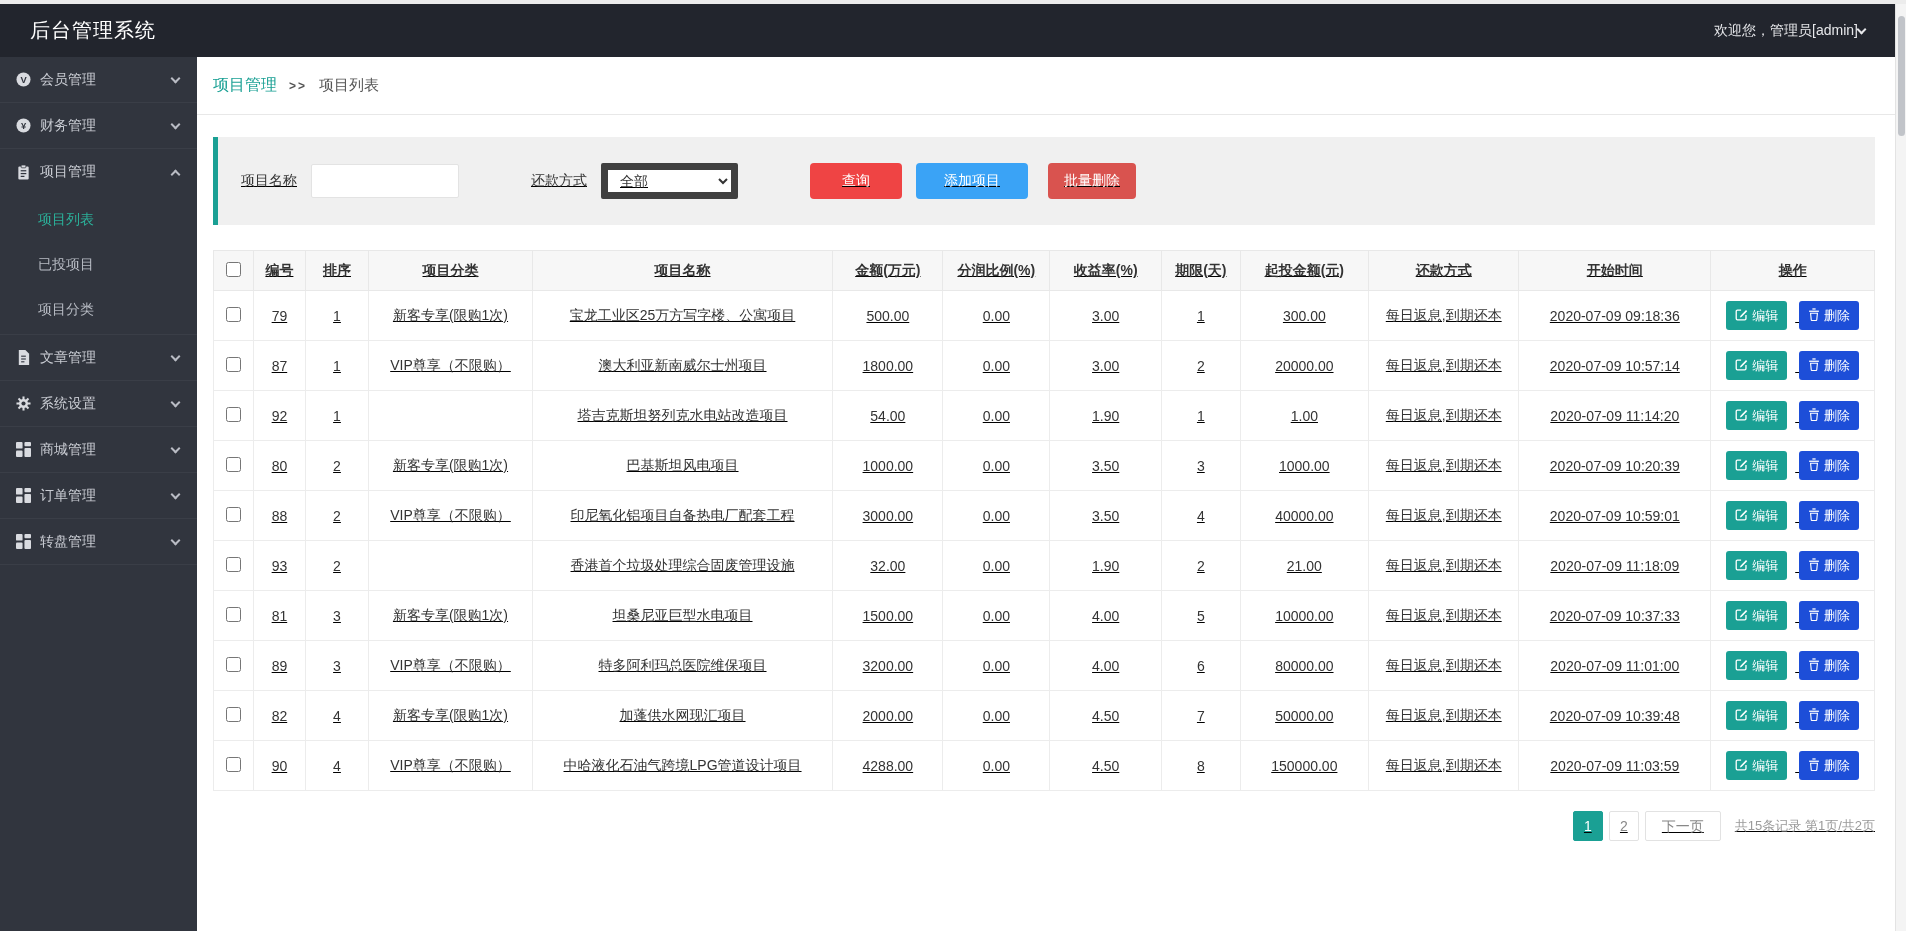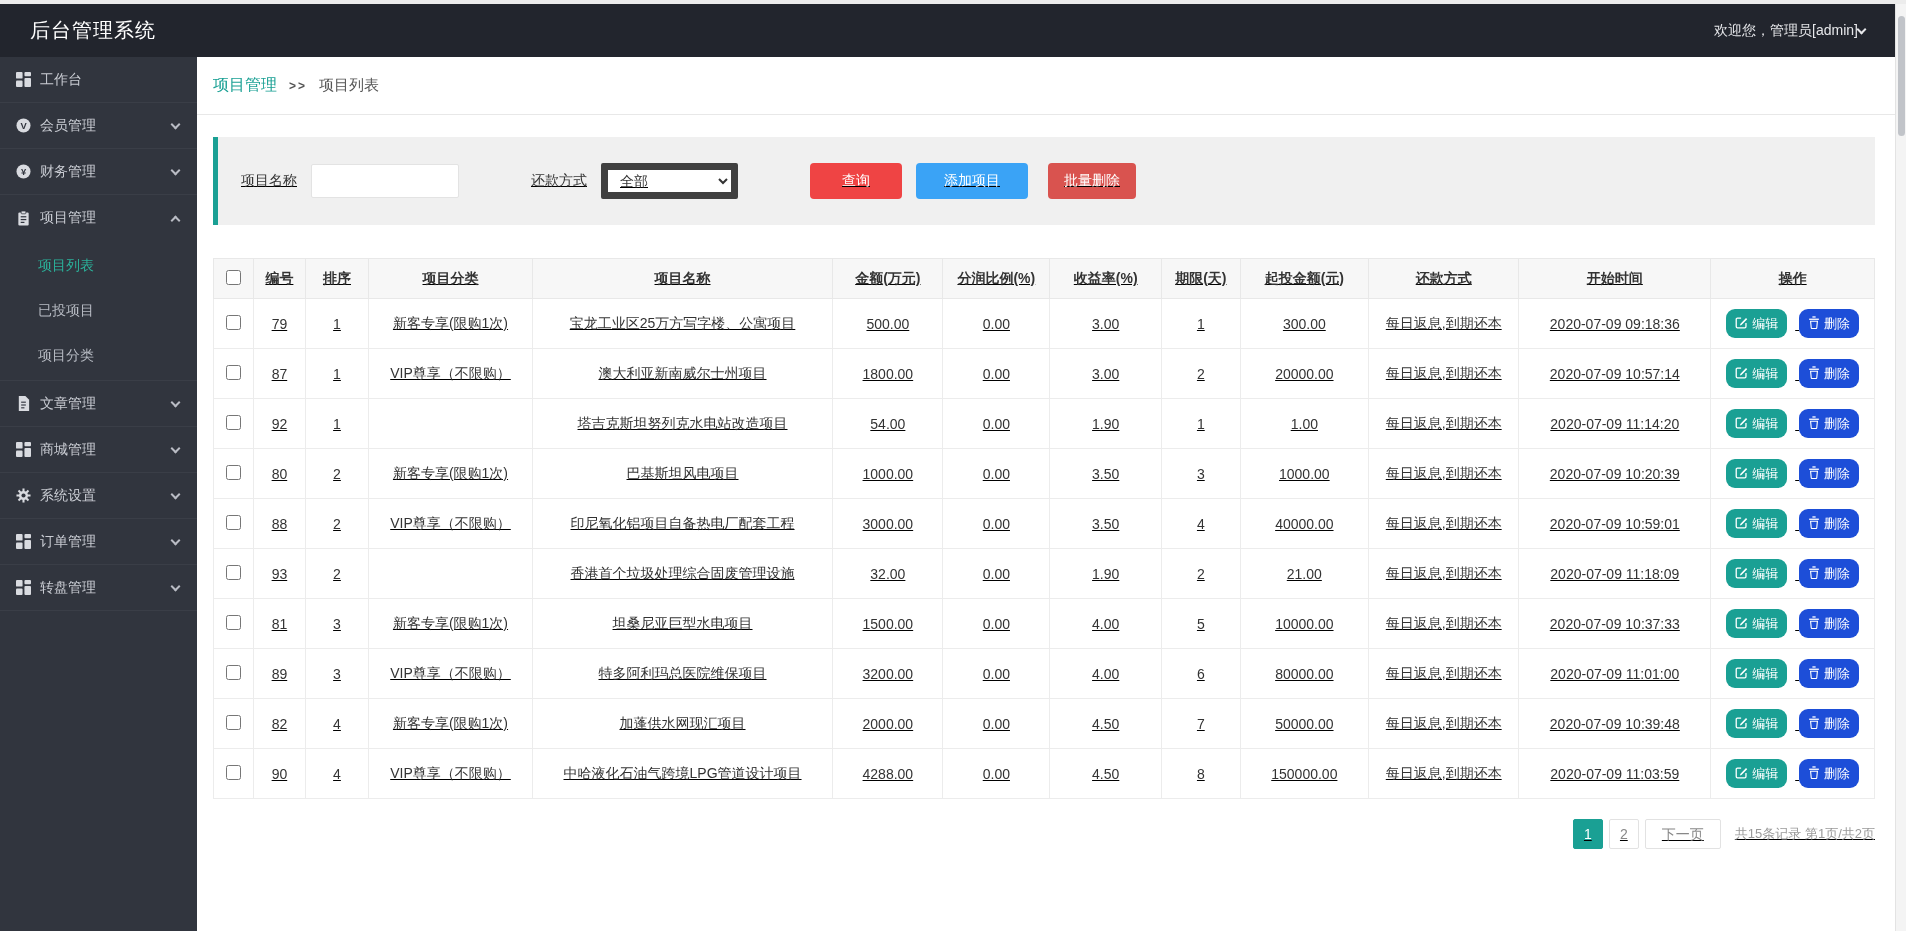--- a/index.html
+++ b/index.html
@@ -71,33 +71,33 @@
   .ml-72 { margin-left:72px; }
   .btn {
     height:36px; border:none; border-radius:4px; color:#fff; font-size:14px;
     cursor:pointer; font-family:inherit;
   }
   .btn-query { background:#ef4444; width:92px; margin-left:72px; }
   .btn-add   { background:#3aa3f6; width:112px; margin-left:14px; }
   .btn-bulk  { background:#d9534f; width:88px; margin-left:20px; }
 
   
-  table.projects { width:100%; border-collapse:collapse; margin-top:33px; table-layout:fixed; }
+  table.projects { width:100%; border-collapse:collapse; margin-top:25px; table-layout:fixed; }
   .projects th {
     background:#f7f7f7; border:1px solid #e8e8e8; height:40px;
     font-size:14px; color:#333; font-weight:bold; text-align:center;
   }
   .projects td {
     border:1px solid #ececec; height:50px; font-size:14px; color:#333;
     text-align:center; padding:0 4px; overflow:hidden; white-space:nowrap;
   }
   .projects input[type=checkbox] { width:15px; height:15px; cursor:pointer; }
   .op-btn {
     display:inline-flex; align-items:center; gap:4px; height:29px; padding:0 9px;
-    border:none; border-radius:9px; color:#fff; font-size:13px; cursor:pointer; font-family:inherit;
+    border:none; border-radius:3px; color:#fff; font-size:13px; cursor:pointer; font-family:inherit;
   }
   .op-edit { background:#1aa094; margin-right:8px; }
   .op-del  { background:#1d4ed8; }
 
   
   .pagination { margin-top:20px; display:flex; justify-content:flex-end; align-items:center; gap:6px; }
   .page {
     min-width:30px; height:30px; line-height:28px; text-align:center; font-size:14px;
     border:1px solid #e2e2e2; background:#fff; color:#888; border-radius:2px; cursor:pointer; padding:0 6px;
   }
@@ -118,31 +118,20 @@
   <div class="brand">后台管理系统</div>
   <div class="welcome">
     <span>欢迎您，管理员[admin]</span>
     <span class="chev down"></span>
   </div>
 </header>
 
 <aside class="sidebar">
   <div class="side-item">
     <span class="icon">
-        <svg width="15" height="15" viewBox="0 0 16 16" fill="currentColor">
-          <rect x="0" y="0" width="7" height="7" rx="1"></rect>
-          <rect x="9" y="0" width="7" height="4.5" rx="1"></rect>
-          <rect x="0" y="9" width="7" height="7" rx="1"></rect>
-          <rect x="9" y="6.5" width="7" height="9.5" rx="1"></rect>
-        </svg>
-      </span>
-    <span>工作台</span>
-  </div>
-  <div class="side-item">
-    <span class="icon">
         <svg width="15" height="15" viewBox="0 0 16 16">
           <circle cx="8" cy="8" r="7.5" fill="currentColor"></circle>
           <text x="8" y="11.5" text-anchor="middle" font-size="10" font-weight="bold" fill="#31353e">V</text>
         </svg>
       </span>
     <span>会员管理</span>
     <span class="chev down"></span>
   </div>
   <div class="side-item">
     <span class="icon">
@@ -175,46 +164,46 @@
   <div class="side-item">
     <span class="icon">
         <svg width="15" height="15" viewBox="0 0 16 16">
           <path d="M3 0 h7 l4 4 v12 H3 Z" fill="currentColor"></path>
           <rect x="5.5" y="6" width="5" height="1.2" fill="#31353e"></rect>
           <rect x="5.5" y="9" width="5" height="1.2" fill="#31353e"></rect>
           <rect x="5.5" y="12" width="3.5" height="1.2" fill="#31353e"></rect>
         </svg>
       </span>
     <span>文章管理</span>
-    <span class="chev down"></span>
-  </div>
-  <div class="side-item">
-    <span class="icon">
-        <svg width="15" height="15" viewBox="0 0 16 16" fill="currentColor">
-          <rect x="0" y="0" width="7" height="7" rx="1"></rect>
-          <rect x="9" y="0" width="7" height="4.5" rx="1"></rect>
-          <rect x="0" y="9" width="7" height="7" rx="1"></rect>
-          <rect x="9" y="6.5" width="7" height="9.5" rx="1"></rect>
-        </svg>
-      </span>
-    <span>商城管理</span>
     <span class="chev down"></span>
   </div>
   <div class="side-item">
     <span class="icon">
         <svg width="15" height="15" viewBox="0 0 16 16" fill="currentColor">
           <rect x="6.9" y="0.5" width="2.2" height="15"></rect>
           <rect x="6.9" y="0.5" width="2.2" height="15" transform="rotate(45 8 8)"></rect>
           <rect x="6.9" y="0.5" width="2.2" height="15" transform="rotate(90 8 8)"></rect>
           <rect x="6.9" y="0.5" width="2.2" height="15" transform="rotate(135 8 8)"></rect>
           <circle cx="8" cy="8" r="4.8"></circle>
           <circle cx="8" cy="8" r="2.2" fill="#31353e"></circle>
         </svg>
       </span>
     <span>系统设置</span>
+    <span class="chev down"></span>
+  </div>
+  <div class="side-item">
+    <span class="icon">
+        <svg width="15" height="15" viewBox="0 0 16 16" fill="currentColor">
+          <rect x="0" y="0" width="7" height="7" rx="1"></rect>
+          <rect x="9" y="0" width="7" height="4.5" rx="1"></rect>
+          <rect x="0" y="9" width="7" height="7" rx="1"></rect>
+          <rect x="9" y="6.5" width="7" height="9.5" rx="1"></rect>
+        </svg>
+      </span>
+    <span>商城管理</span>
     <span class="chev down"></span>
   </div>
   <div class="side-item">
     <span class="icon">
         <svg width="15" height="15" viewBox="0 0 16 16" fill="currentColor">
           <rect x="0" y="0" width="7" height="7" rx="1"></rect>
           <rect x="9" y="0" width="7" height="4.5" rx="1"></rect>
           <rect x="0" y="9" width="7" height="7" rx="1"></rect>
           <rect x="9" y="6.5" width="7" height="9.5" rx="1"></rect>
         </svg>

